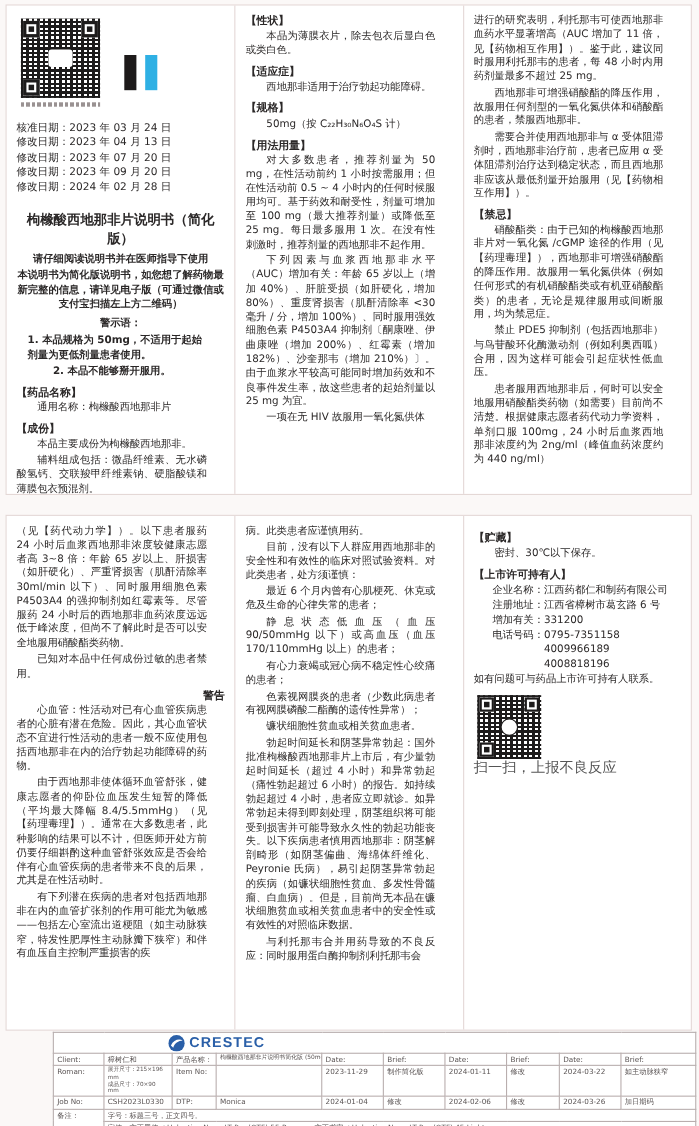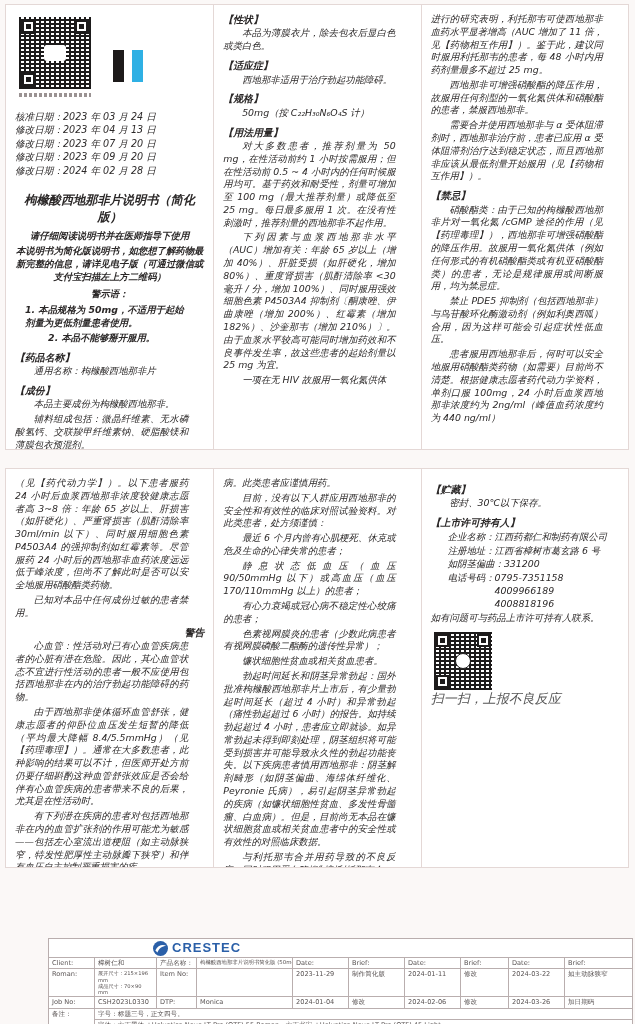--- a/index.html
+++ b/index.html
@@ -8,22 +8,22 @@
     width:635px; height:1024px; overflow:hidden; position:relative;
     background:#fbf8f7; color:#2b2828;
     font-family:"DejaVu Sans","Liberation Sans",sans-serif;
     font-size:9.4px; line-height:1.36;
   }
   .block {
     position:absolute; left:5px; width:624px; background:#fff;
     border:1px solid #e4d8d6; display:flex;
   }
   #block1 { top:4px;  height:446px; }
-  #block2 { top:468px; height:400px; }
-  .col { width:33.333%; padding:8px 9px 5px 9px; overflow:hidden; text-align:justify;font-style:italic; }
+  #block2 { top:468px; height:469px; }
+  .col { width:33.333%; padding:8px 9px 5px 9px; overflow:hidden; text-align:justify; }
   .col + .col { border-left:1px solid #e4d8d6; }
   p { margin:0 16px 2px 0; }
   p.ind { text-indent:2em; }
   .sec { font-weight:bold; font-size:9.9px; margin:6px 0 1px 0; text-align:left; }
   .sec.first { margin-top:0; }
 
   
   .qr-row { display:flex; align-items:flex-start; }
   .qr { position:relative; background:#fff;
     background-image:
@@ -172,21 +172,21 @@
     <div class="sec">【上市许可持有人】</div>
     <div class="holder-row">
       <span class="lbl">企业名称：</span>
       <span class="val">江西药都仁和制药有限公司</span>
     </div>
     <div class="holder-row">
       <span class="lbl">注册地址：</span>
       <span class="val">江西省樟树市葛玄路 6 号</span>
     </div>
     <div class="holder-row">
-      <span class="lbl">如阴茎偏曲：</span>
+      <span class="lbl">增加有关：</span>
       <span class="val">331200</span>
     </div>
     <div class="holder-row">
       <span class="lbl">电话号码：</span>
       <span class="val">0795-7351158
 4009966189
 4008818196</span>
     </div>
     <p class="contact">如有问题可与药品上市许可持有人联系。</p>
     <div class="qr qr-bottom">

